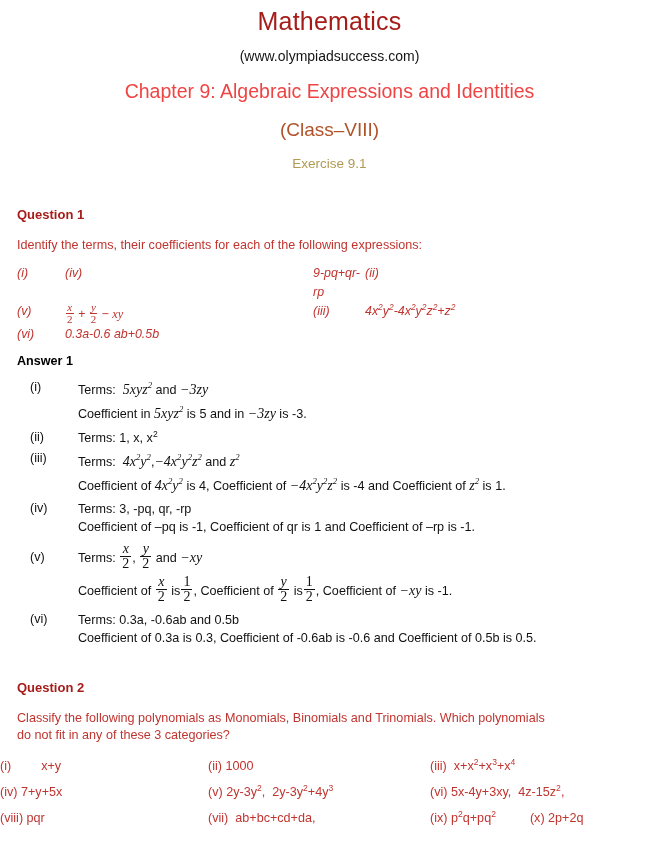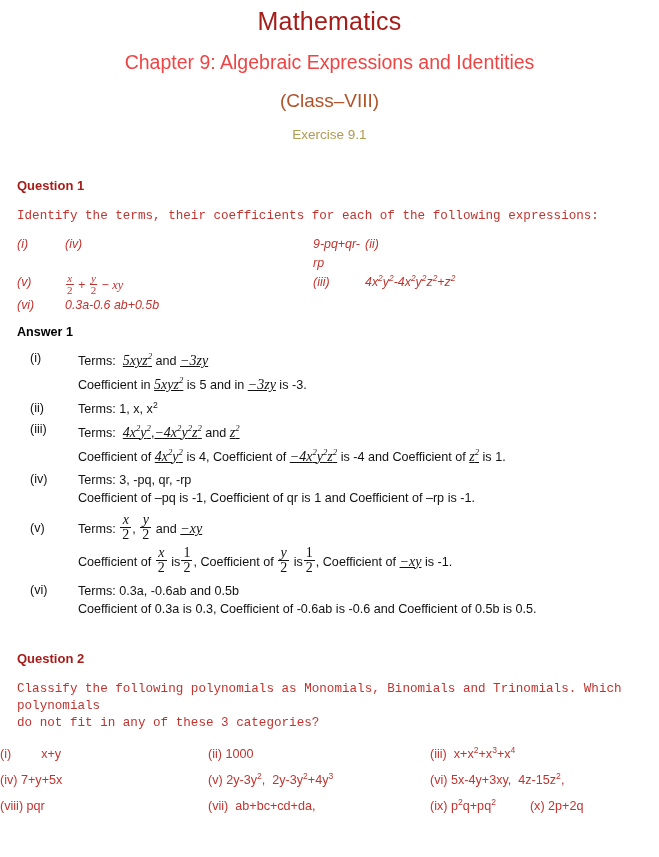--- a/index.html
+++ b/index.html
@@ -58,21 +58,20 @@
     font-size: 13px;
     line-height: 16px;
     margin-left: 17px;
   }
   .q-prompt {
     color: #c0342f;
     font-size: 12.6px;
     line-height: 17px;
     margin-left: 17px;
     margin-right: 14px;
-    font-family: Liberation Mono, monospace;
   }
 
   
   .q1-grid {
     margin-left: 17px;
     margin-right: 10px;
     display: grid;
     grid-template-columns: 48px 248px 52px 1fr;
     row-gap: 0px;
     color: #c0342f;
@@ -103,21 +102,20 @@
     align-items: start;
   }
   .ans-row .rn { white-space: nowrap; }
   .ans-line { padding-bottom: 1px; }
 
   
   .m {
     font-family: "Liberation Serif", "DejaVu Serif", serif;
     font-style: italic;
     font-size: 14px;
-    text-decoration: underline;
   }
   .m sup, .m-up sup, .sup { font-size: 0.62em; vertical-align: super; line-height: 0; }
   .sans-sup { font-size: 0.68em; vertical-align: super; line-height: 0; }
 
   
   .frac {
     display: inline-block;
     vertical-align: -0.48em;
     text-align: center;
     font-family: "Liberation Serif", "DejaVu Serif", serif;
@@ -154,20 +152,21 @@
     line-height: 17px;
   }
   .q2-cell .rn-gap { display: inline-block; width: 30px; }
   .sp-34 { display: inline-block; width: 34px; }
 </style>
 </head>
 <body>
 
 <div class="header">
   <div class="doc-title">Mathematics</div>
+  <div class="site-url">(www.olympiadsuccess.com)</div>
   <div class="chapter-title">Chapter 9: Algebraic Expressions and Identities</div>
   <div class="class-line">(Class–VIII)</div>
   <div class="exercise-line">Exercise 9.1</div>
 </div>
 
 <div style="height:34px"></div>
 <div class="q-heading">Question 1</div>
 <div style="height:14px"></div>
 <div class="q-prompt">Identify the terms, their coefficients for each of the following expressions:</div>
 <div style="height:10px"></div>

